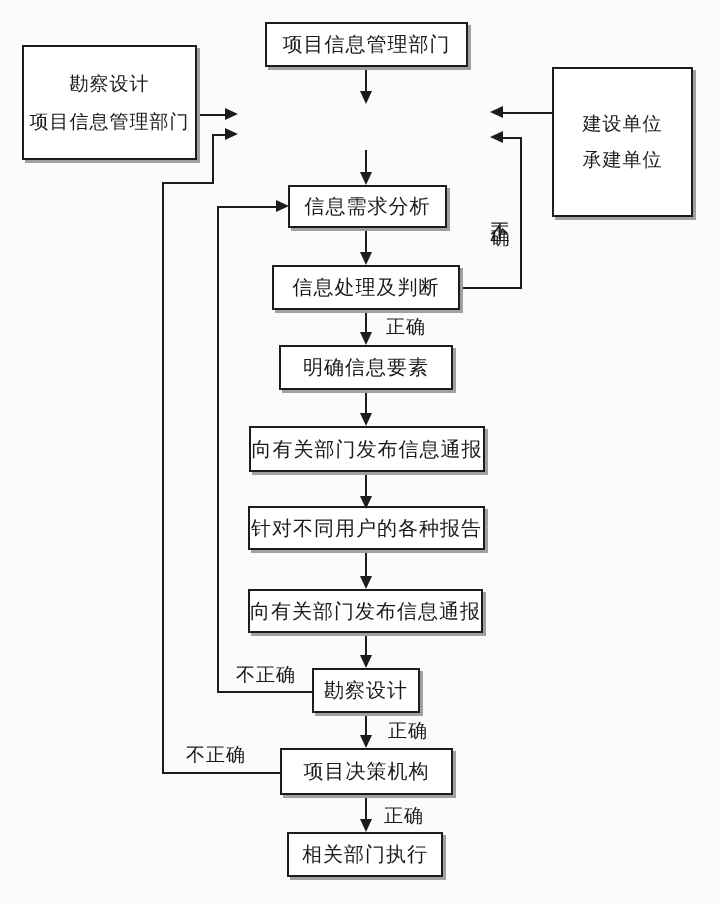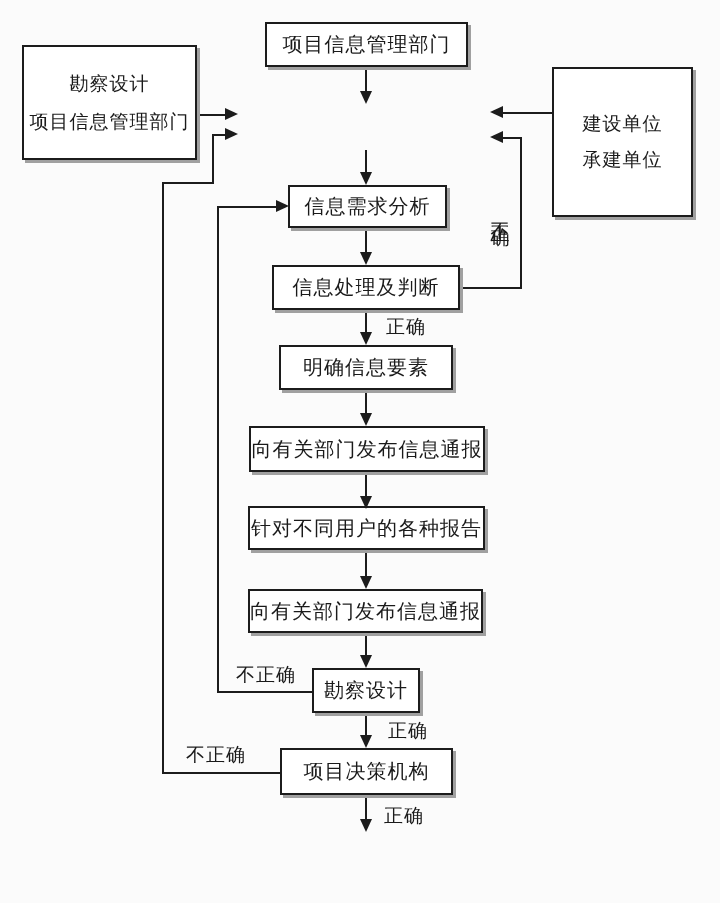--- a/index.html
+++ b/index.html
@@ -86,20 +86,23 @@
   </div>
 
   <div class="box" style="left:312px;top:668px;width:108px;height:45px;">
     <span>勘察设计</span>
   </div>
 
   <div class="box" style="left:280px;top:748px;width:173px;height:47px;">
     <span>项目决策机构</span>
   </div>
 
+  <div class="box" style="left:287px;top:832px;width:156px;height:45px;">
+    <span>相关部门执行</span>
+  </div>
 
   <div class="vline" style="left:365px;top:67px;height:26px;"></div>
   <div class="ah down" style="left:360px;top:91px;"></div>
 
   <div class="vline" style="left:365px;top:150px;height:24px;"></div>
   <div class="ah down" style="left:360px;top:172px;"></div>
 
   <div class="vline" style="left:365px;top:228px;height:26px;"></div>
   <div class="ah down" style="left:360px;top:252px;"></div>
 

